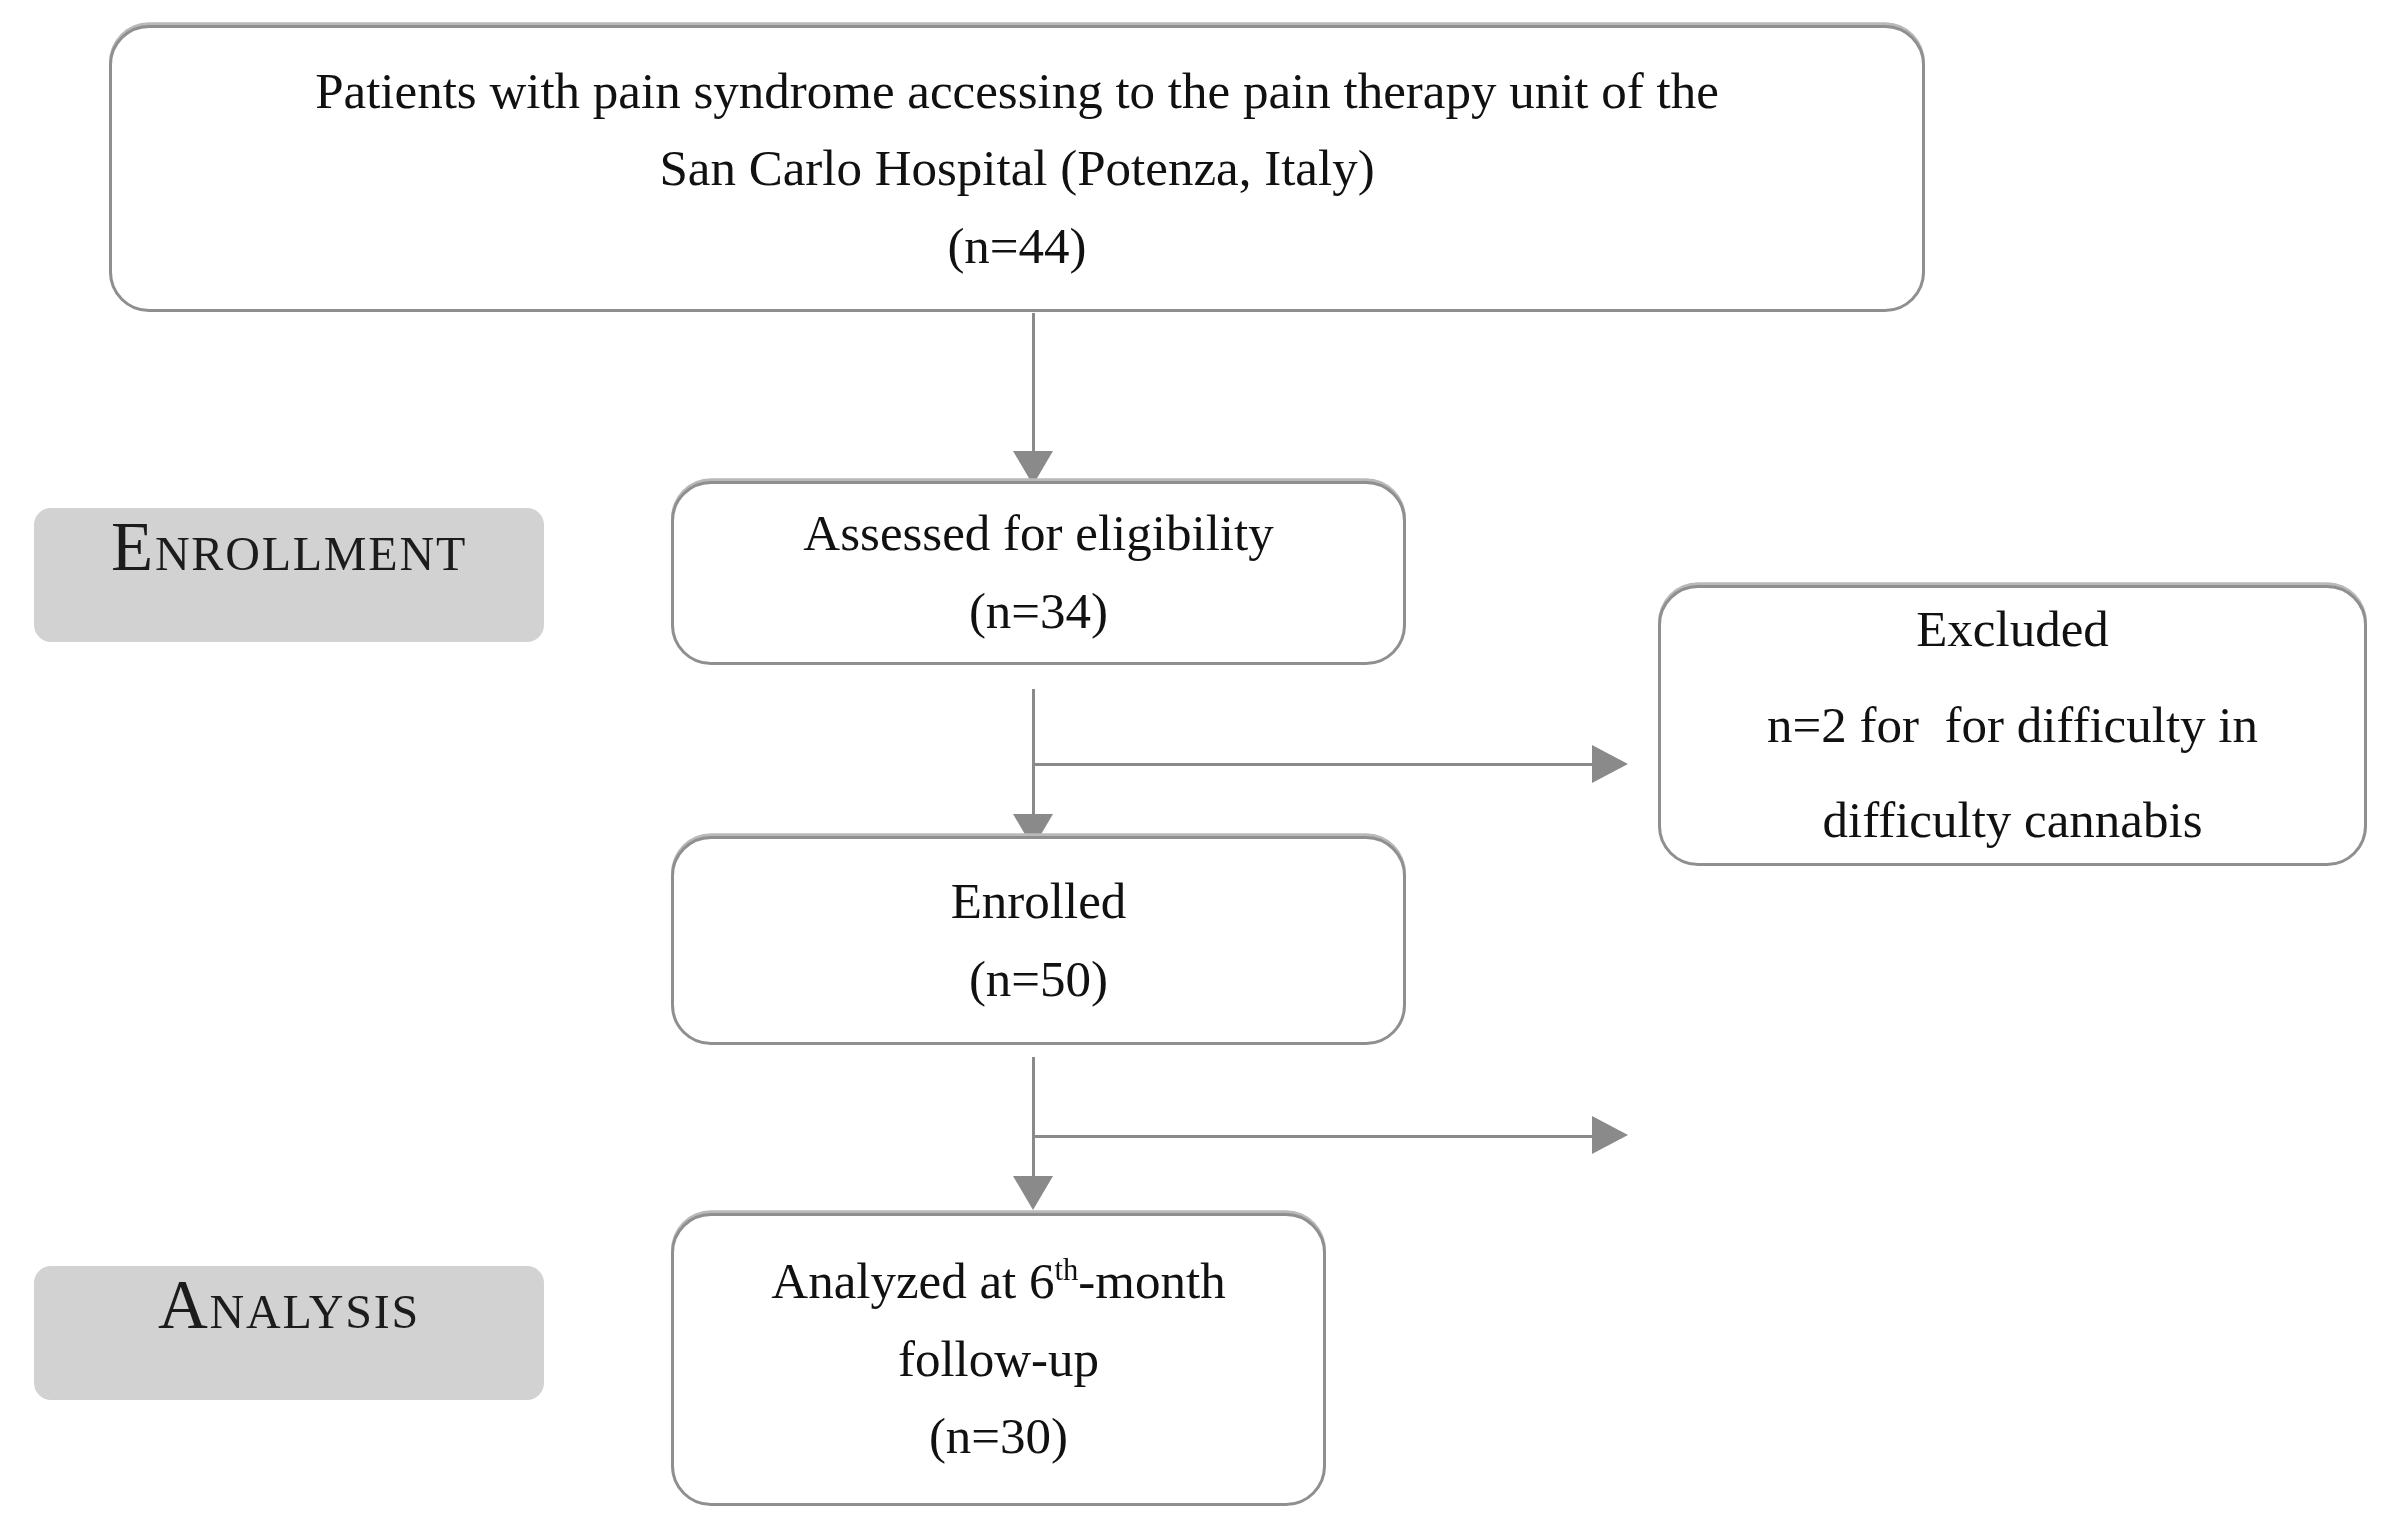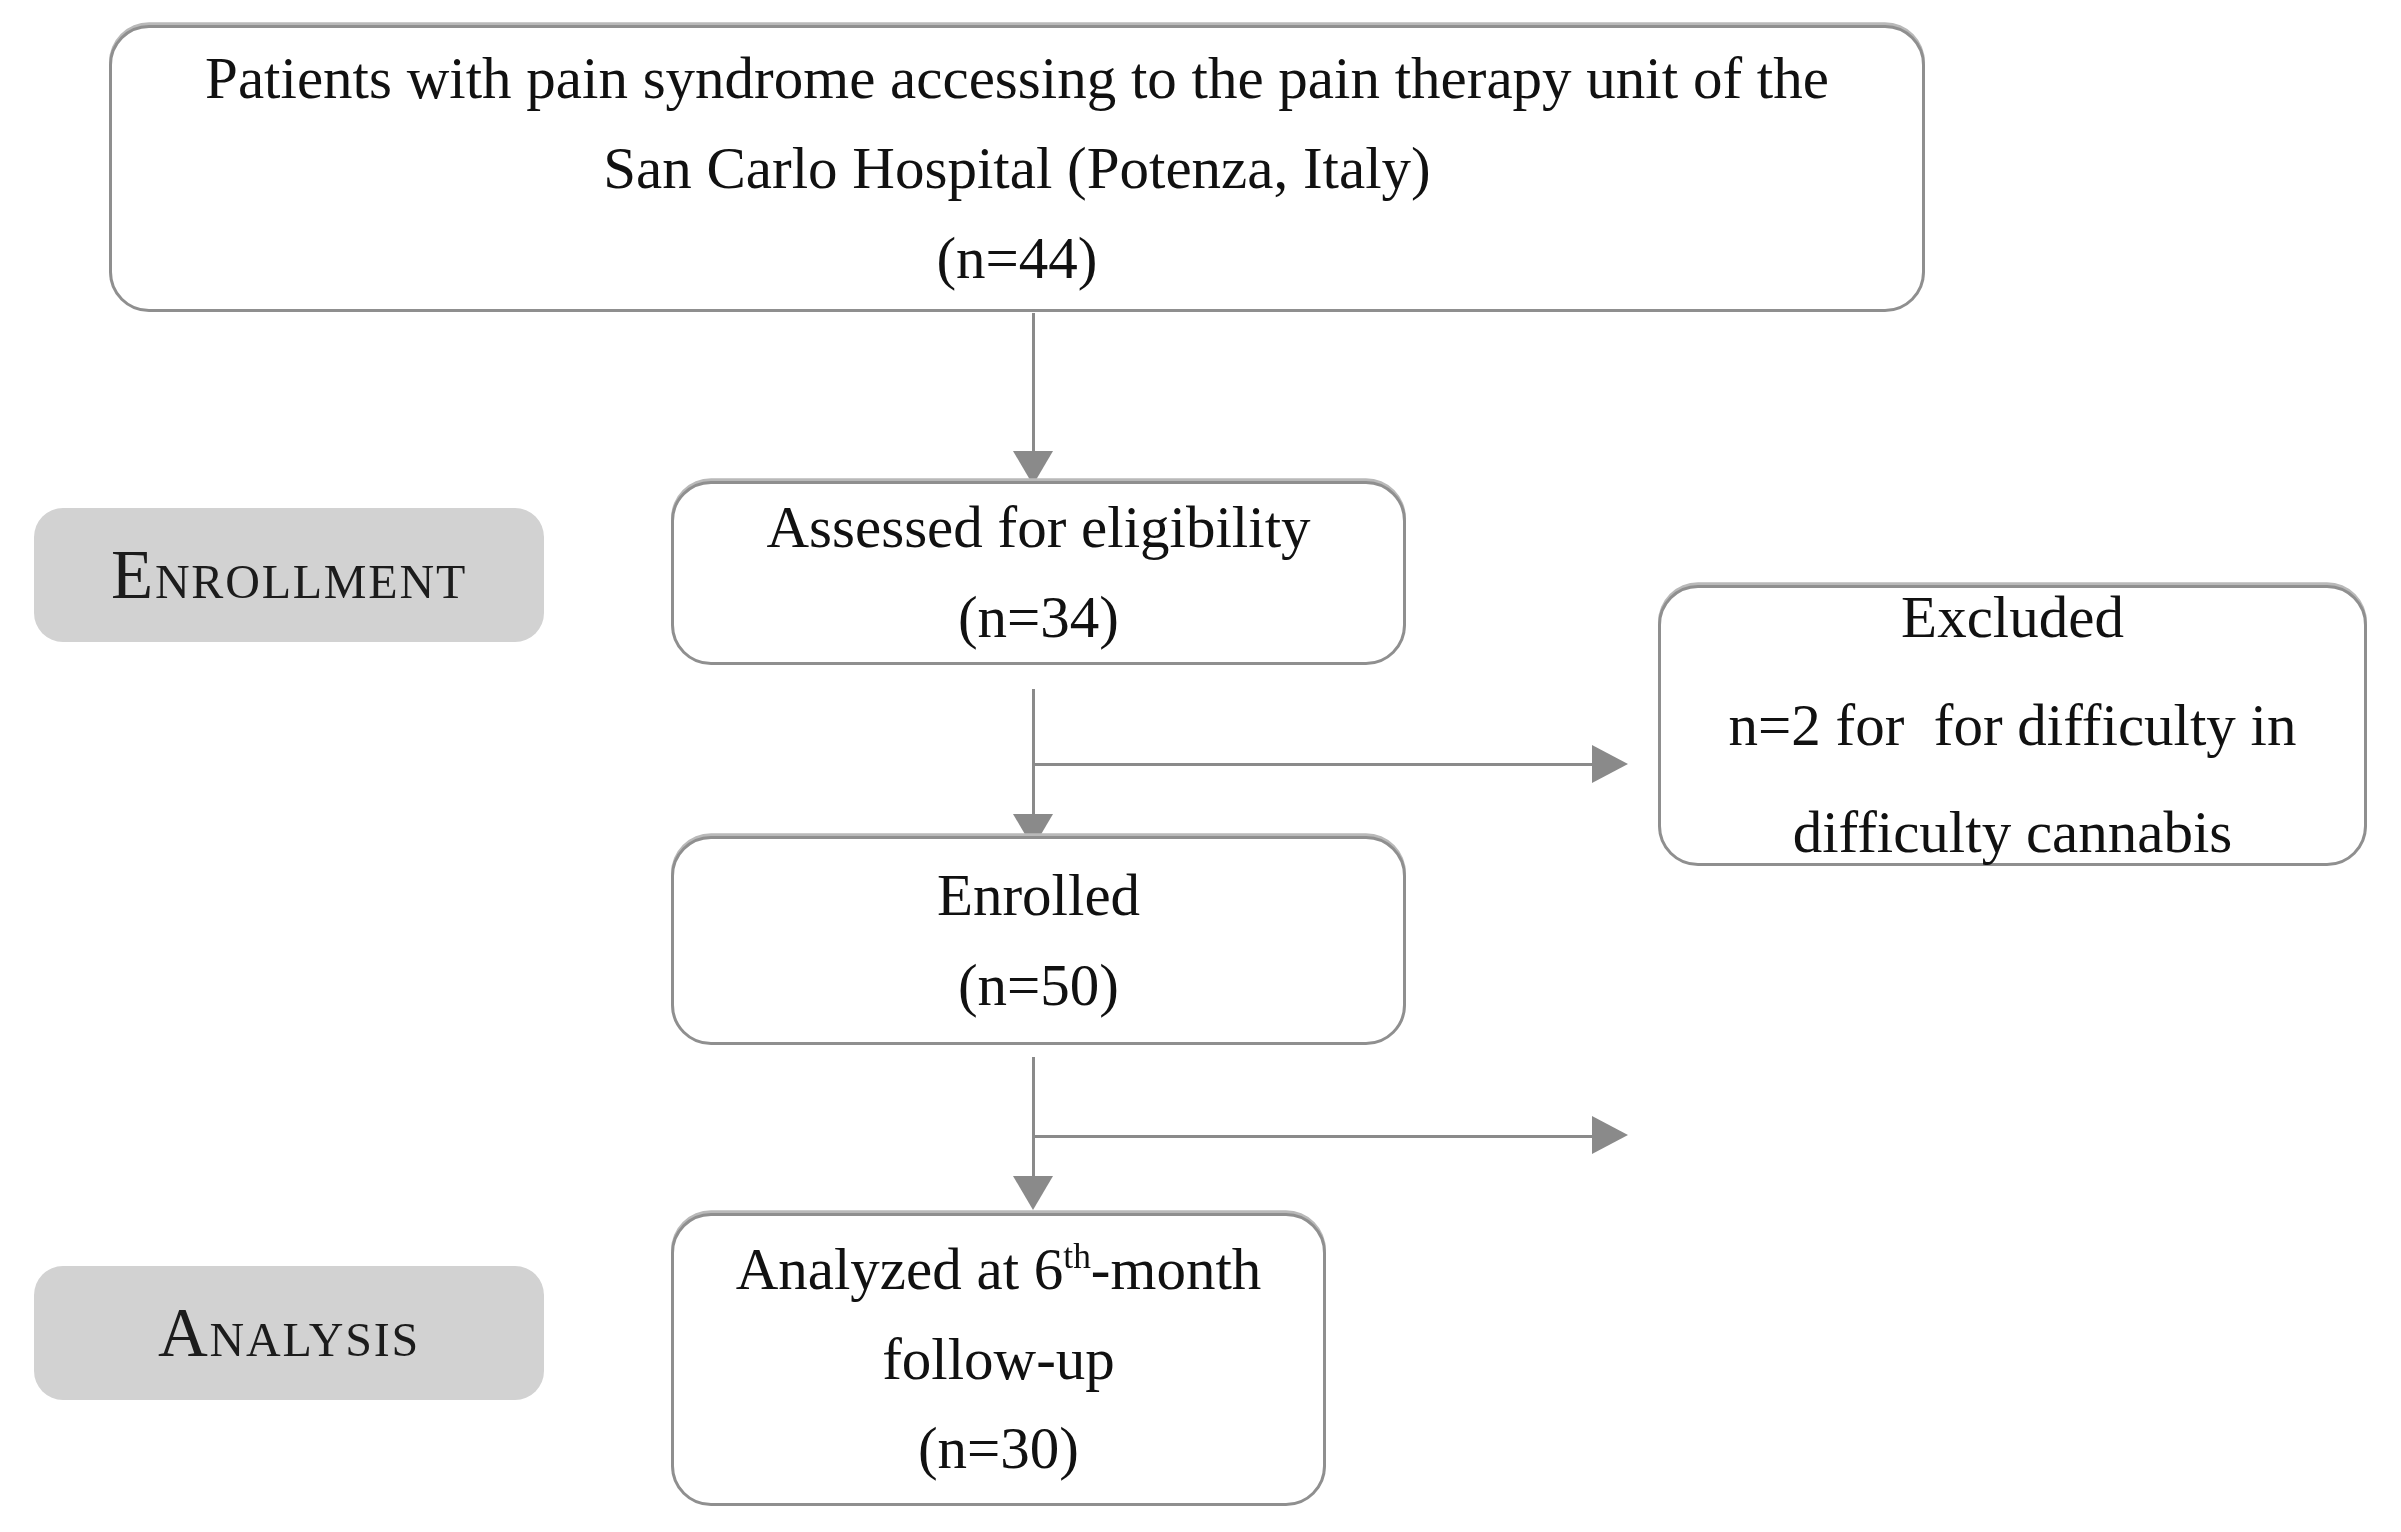--- a/index.html
+++ b/index.html
@@ -28,39 +28,38 @@
     border: 3.6px solid #8f8f8f;
     border-radius: 40px;
     display: flex;
     flex-direction: column;
     justify-content: center;
     align-items: center;
     text-align: center;
     box-shadow: 0 -2.7px 0 0 #b9b9b9;
   }
   .flow-box .line {
-    font-size: 59px;
+    font-size: 51px;
     line-height: 1.52;
     white-space: pre-wrap;
     color: #111111;
   }
   .flow-box sup.ord {
     font-size: 60%;
     vertical-align: super;
     line-height: 0;
   }
   
   .stage-label {
     position: absolute;
     box-sizing: border-box;
     background: #d2d2d2;
-    border-radius: 29px;
+    border-radius: 17px;
     display: flex;
     justify-content: center;
-    align-items: center;
     text-align: center;
   }
   .stage-label .caps {
     font-variant: small-caps;
     font-size: 69px;
     letter-spacing: 1.8px;
     color: #1c1c1c;
   }
   
   .vline {

